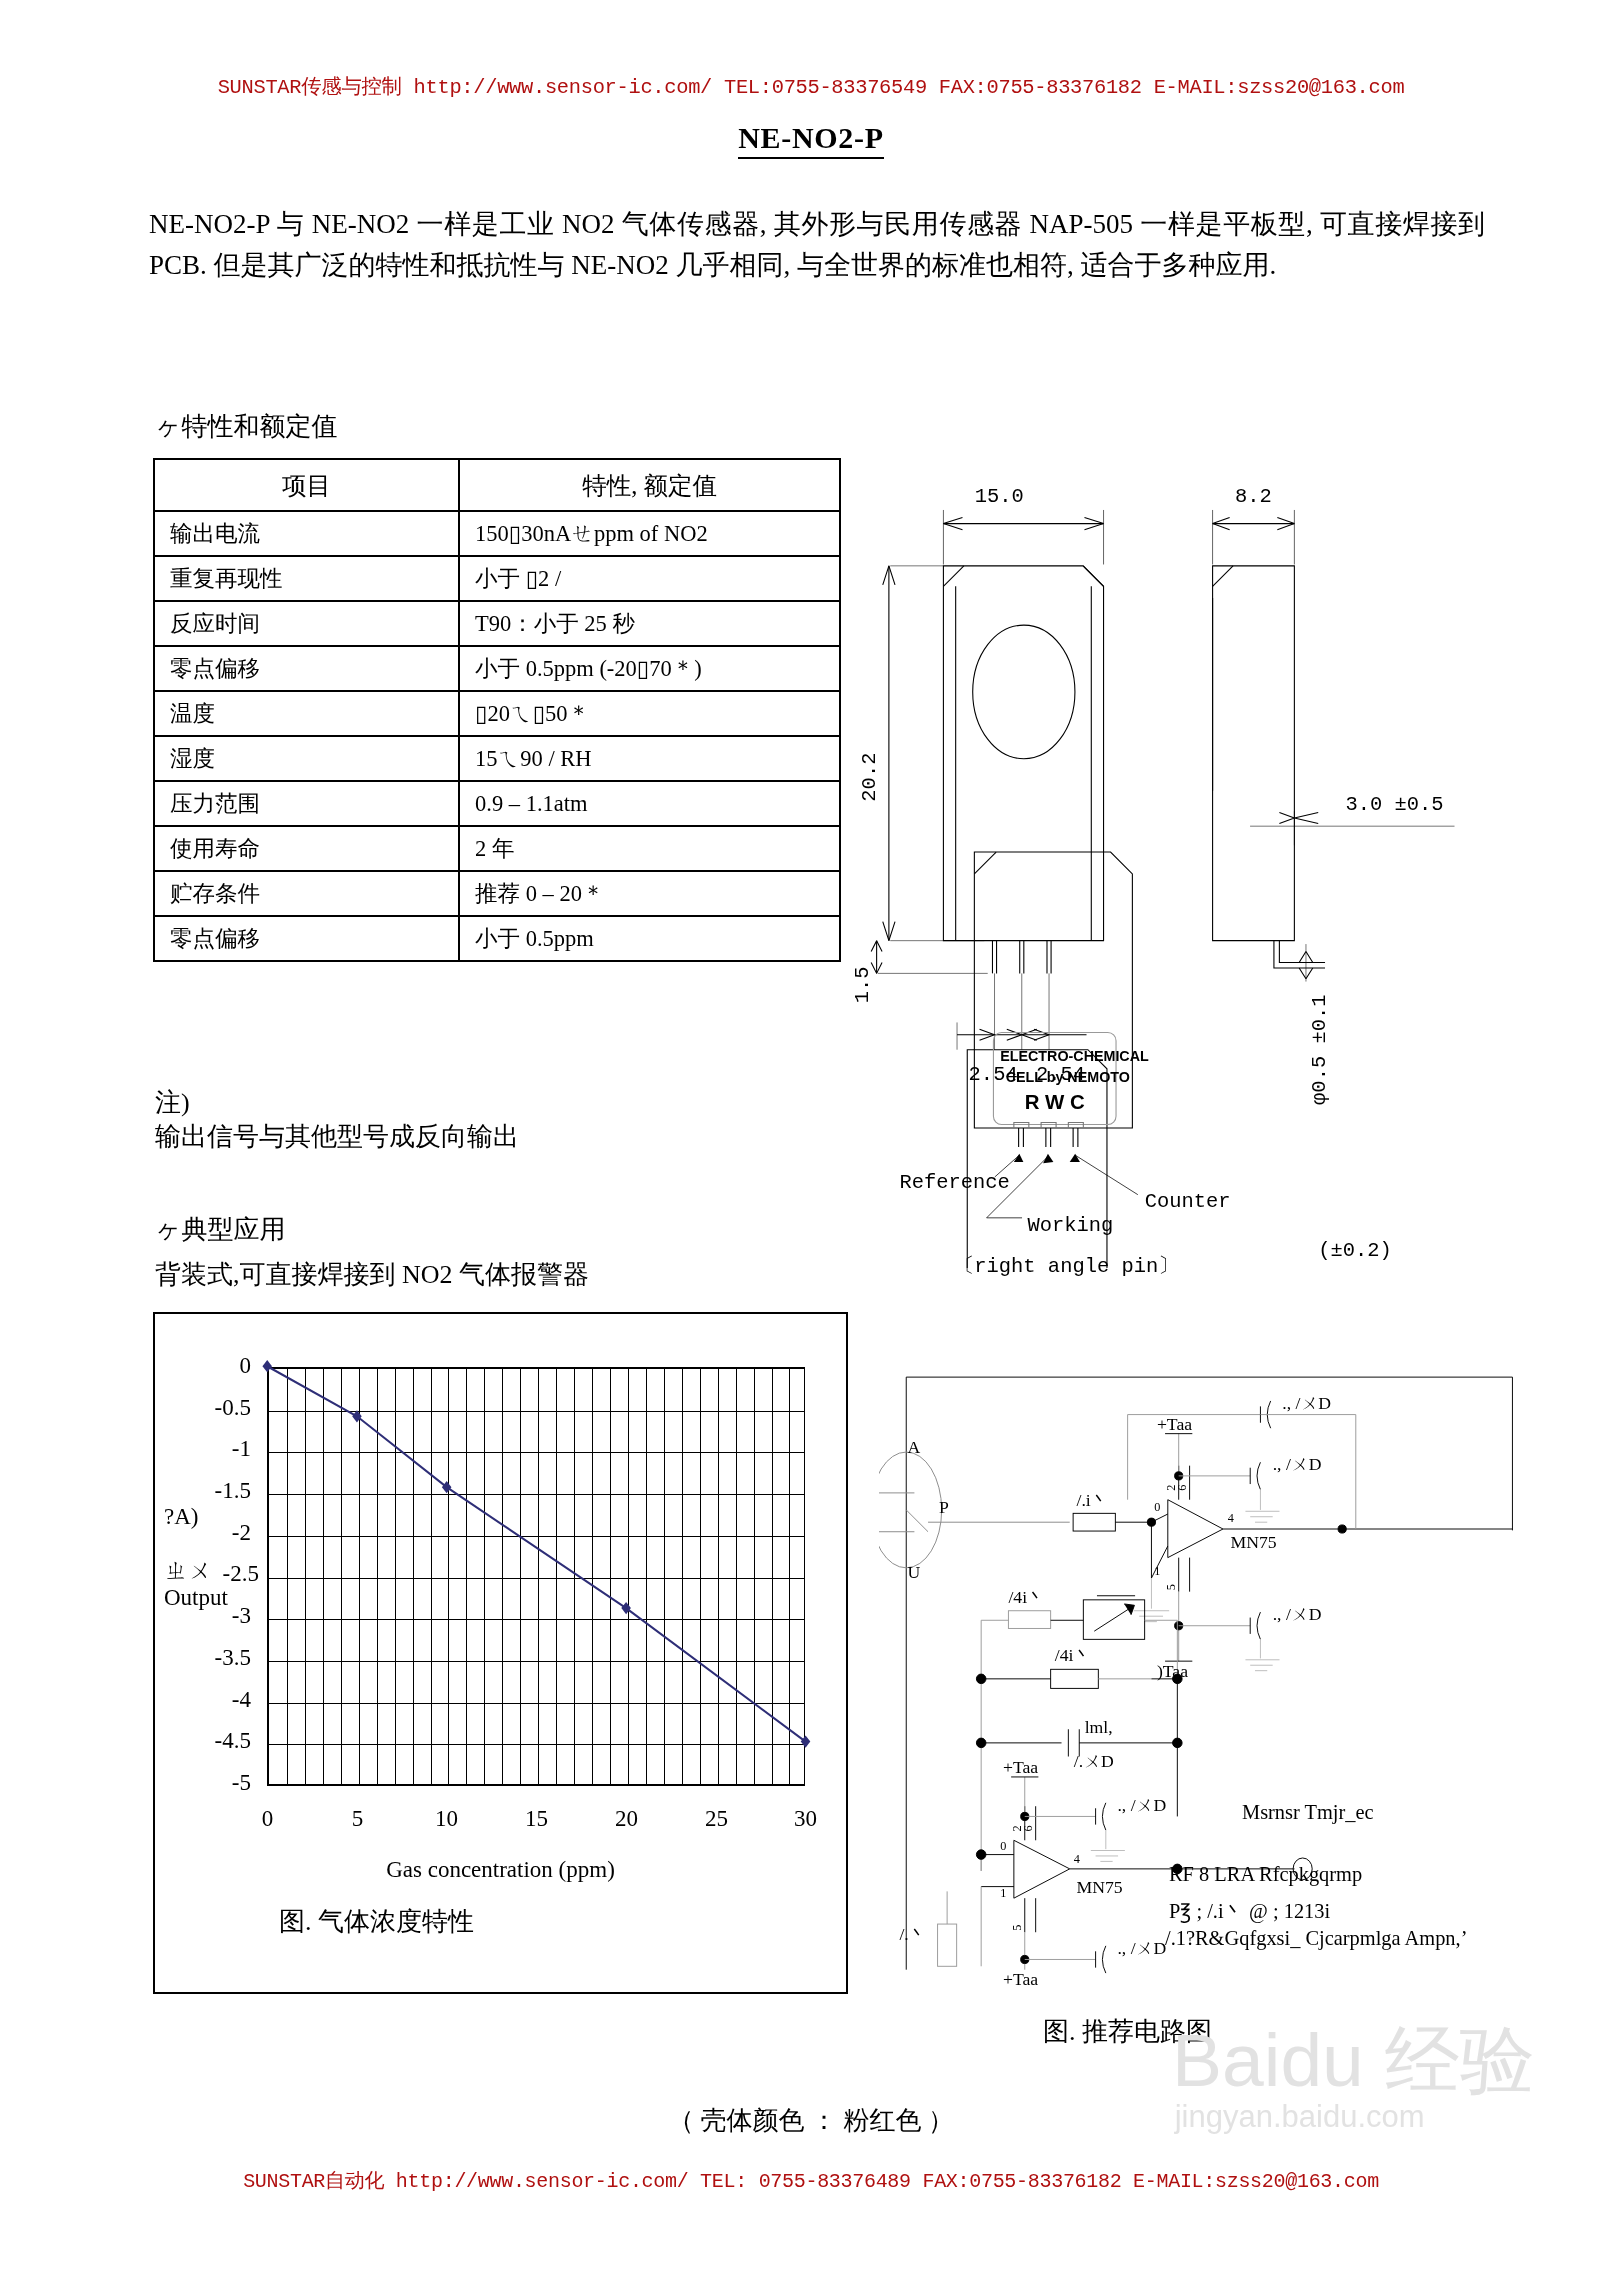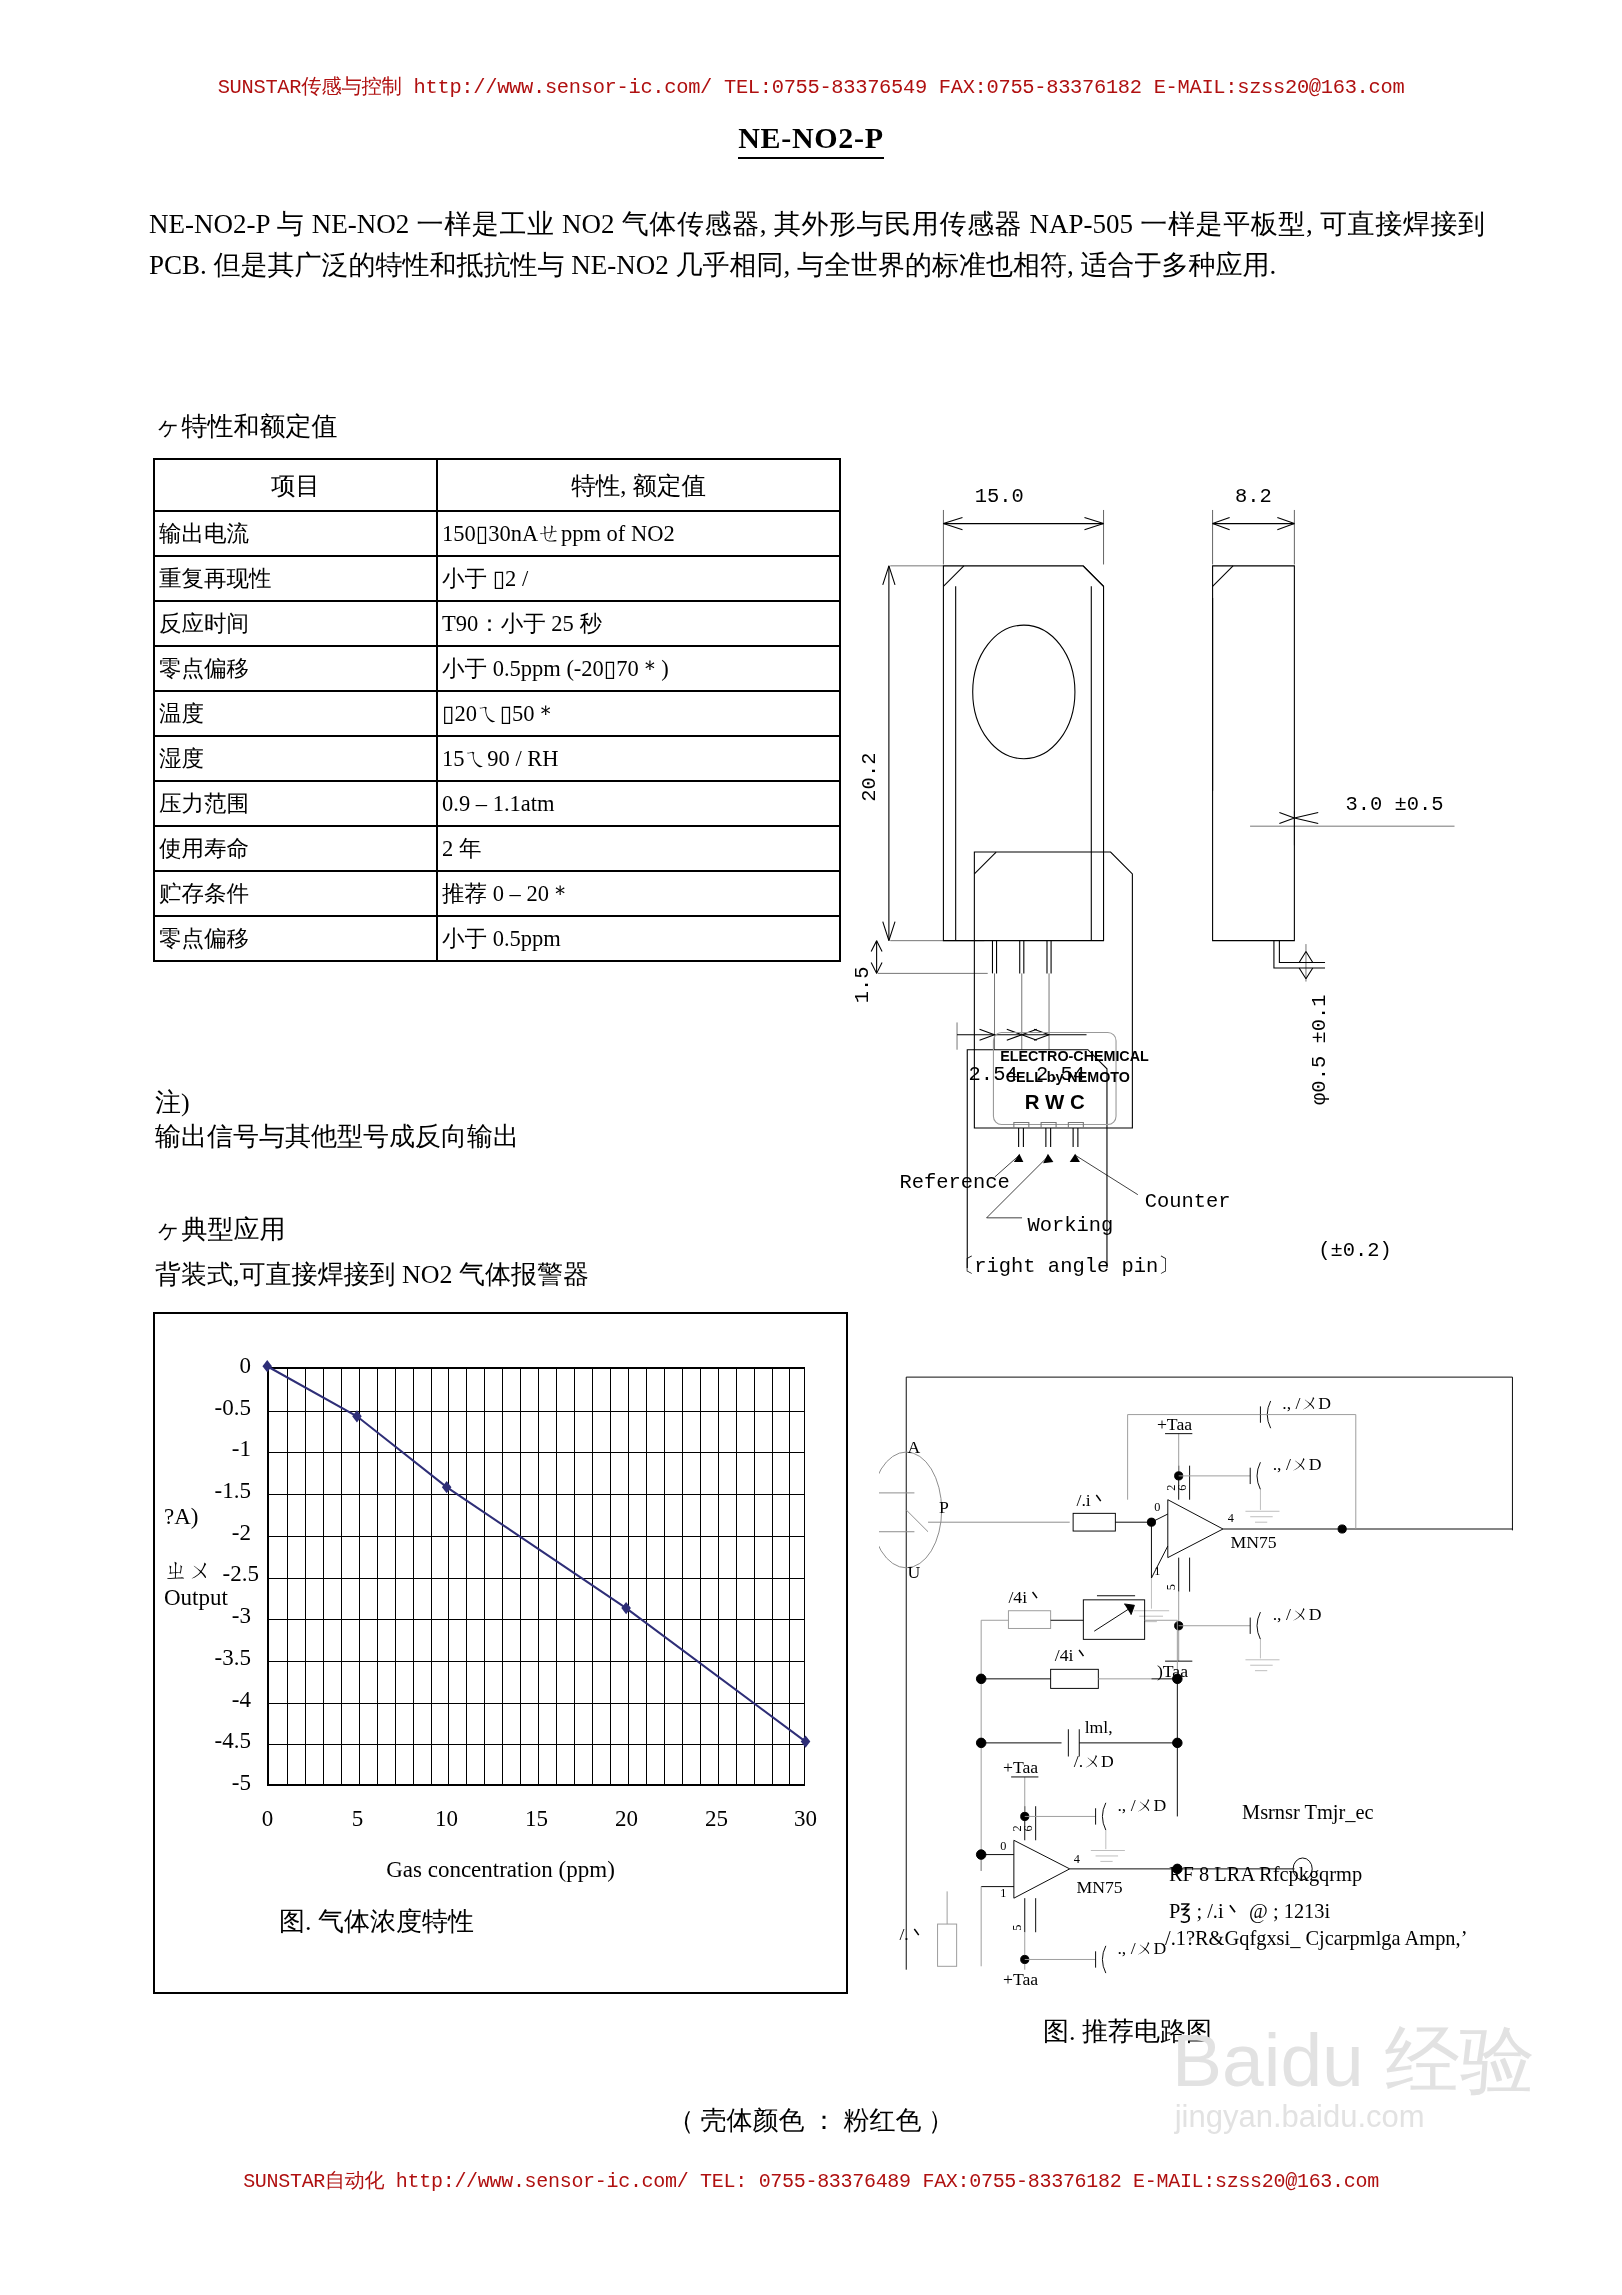--- a/index.html
+++ b/index.html
@@ -83,21 +83,21 @@
     top: 458px;
     left: 153px;
     width: 688px;
     border-collapse: collapse;
     table-layout: fixed;
   }
   table.spec td {
     border: 2px solid #000;
     font-size: 22.5px;
     height: 43px;
-    padding: 0 4px;
+    padding: 0 15px;
     vertical-align: middle;
     white-space: nowrap;
   }
   table.spec td.col-item { width: 273px; }
   table.spec tr.hdr td {
     text-align: center;
     font-size: 24.5px;
     height: 50px;
   }
 

